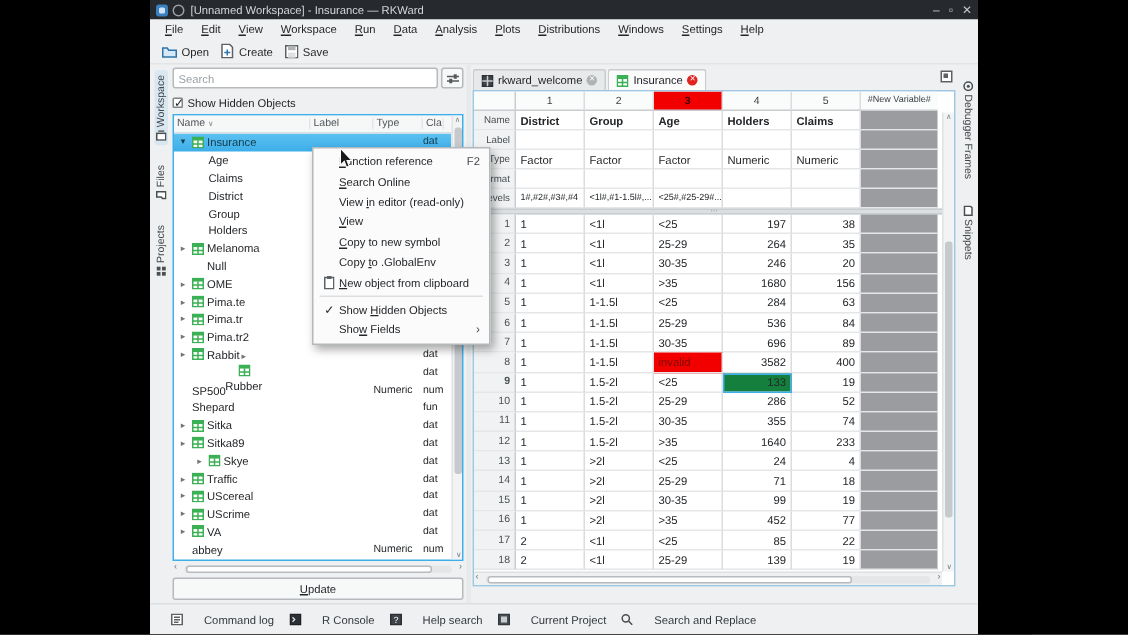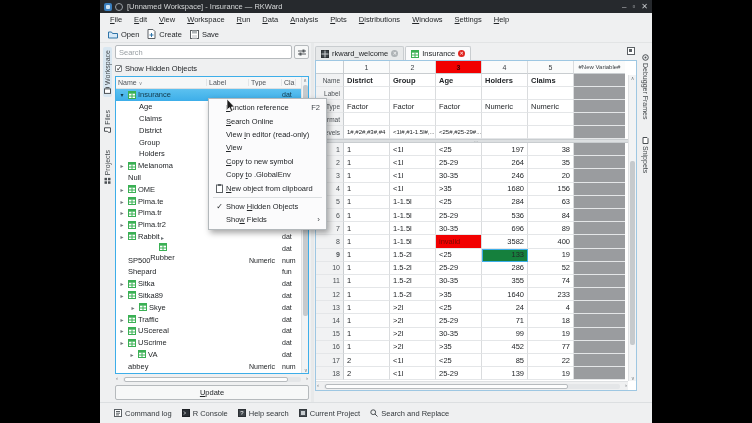--- a/index.html
+++ b/index.html
@@ -107,21 +107,21 @@
   .cm-gutter{width:13px;flex:0 0 auto;display:flex;align-items:center;justify-content:center;font-size:8px;}
   .cm-label{flex:1 1 auto;white-space:nowrap;overflow:hidden;}
   .cm-label u{text-decoration:underline;}
   .cm-shortcut{margin-left:8px;color:#43484c;}
   .cm-sub{margin-left:8px;color:#43484c;font-size:8px;}
   .cm-sep{height:1px;background:#dcdfe1;margin:2px 4px;}
   #cursor{position:absolute;left:126px;top:99px;z-index:60;}
 
   
   #statusbar{height:21px;flex:0 0 auto;border-top:1px solid #dcdfe1;display:flex;align-items:center;padding:0 6px 0 14px;gap:10px;font-size:7.5px;color:#33383c;}
-  .sb-item{display:flex;align-items:center;gap:3px;white-space:nowrap;}
+  .sb-item{display:flex;align-items:center;gap:14px;white-space:nowrap;}
   #sb-right{margin-left:auto;display:flex;align-items:center;gap:5px;}
   #r-badge{border:1px solid #3bb054;background:#e3f4e8;color:#27963c;font-weight:bold;font-size:7px;padding:0 2px;border-radius:1px;line-height:9px;}
   #sb-square{width:8px;height:8px;background:#787d81;}
   svg{display:block;}
 </style>
 </head>
 <body>
 
 <div id="stage">
   <div id="window">
@@ -313,21 +313,21 @@
                       <line x1="0.5" y1="5" x2="7.5" y2="5" stroke="#3bb054"></line>
                     </svg>
                   </span>
                   <span>Melanoma</span>
                 </span>
                 <span class="tr-label"></span>
                 <span class="tr-type"></span>
                 <span class="tr-class">dat</span>
               </div>
               <div class="tree-row">
-                <span class="tr-name tw-name" style="padding-left: 2px;">
+                <span class="tr-name tw-name" style="padding-left: 12px;">
                   <span class="tr-arrow"></span>
                   <span>Null</span>
                 </span>
                 <span class="tr-label"></span>
                 <span class="tr-type"></span>
                 <span class="tr-class"></span>
               </div>
               <div class="tree-row">
                 <span class="tr-name tw-name" style="padding-left: 2px;">
                   <span class="tr-arrow">▸</span>
@@ -544,21 +544,21 @@
                       <line x1="0.5" y1="5" x2="7.5" y2="5" stroke="#3bb054"></line>
                     </svg>
                   </span>
                   <span>UScrime</span>
                 </span>
                 <span class="tr-label"></span>
                 <span class="tr-type"></span>
                 <span class="tr-class">dat</span>
               </div>
               <div class="tree-row">
-                <span class="tr-name tw-name" style="padding-left: 12px;">
+                <span class="tr-name tw-name" style="padding-left: 2px;">
                   <span class="tr-arrow">▸</span>
                   <span>
                     <svg width="8" height="8" viewBox="0 0 8 8">
                       <rect x="0.5" y="0.5" width="7" height="7" fill="#fff" stroke="#3bb054"></rect>
                       <rect x="0.5" y="0.5" width="7" height="2.2" fill="#3bb054"></rect>
                       <line x1="4" y1="2.5" x2="4" y2="7.5" stroke="#3bb054"></line>
                       <line x1="0.5" y1="5" x2="7.5" y2="5" stroke="#3bb054"></line>
                     </svg>
                   </span>
                   <span>VA</span>

